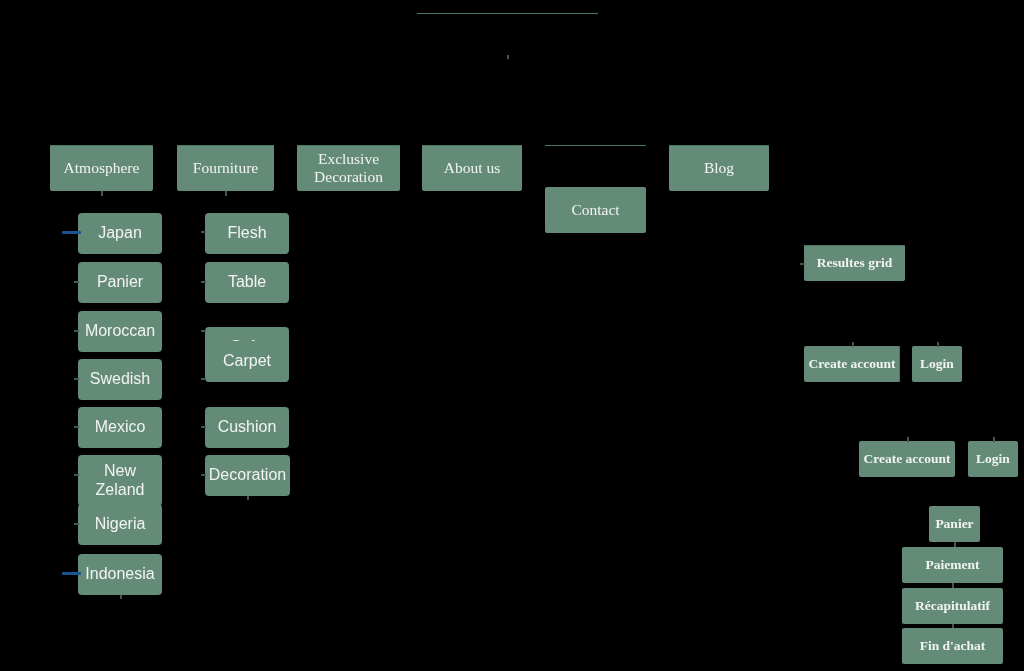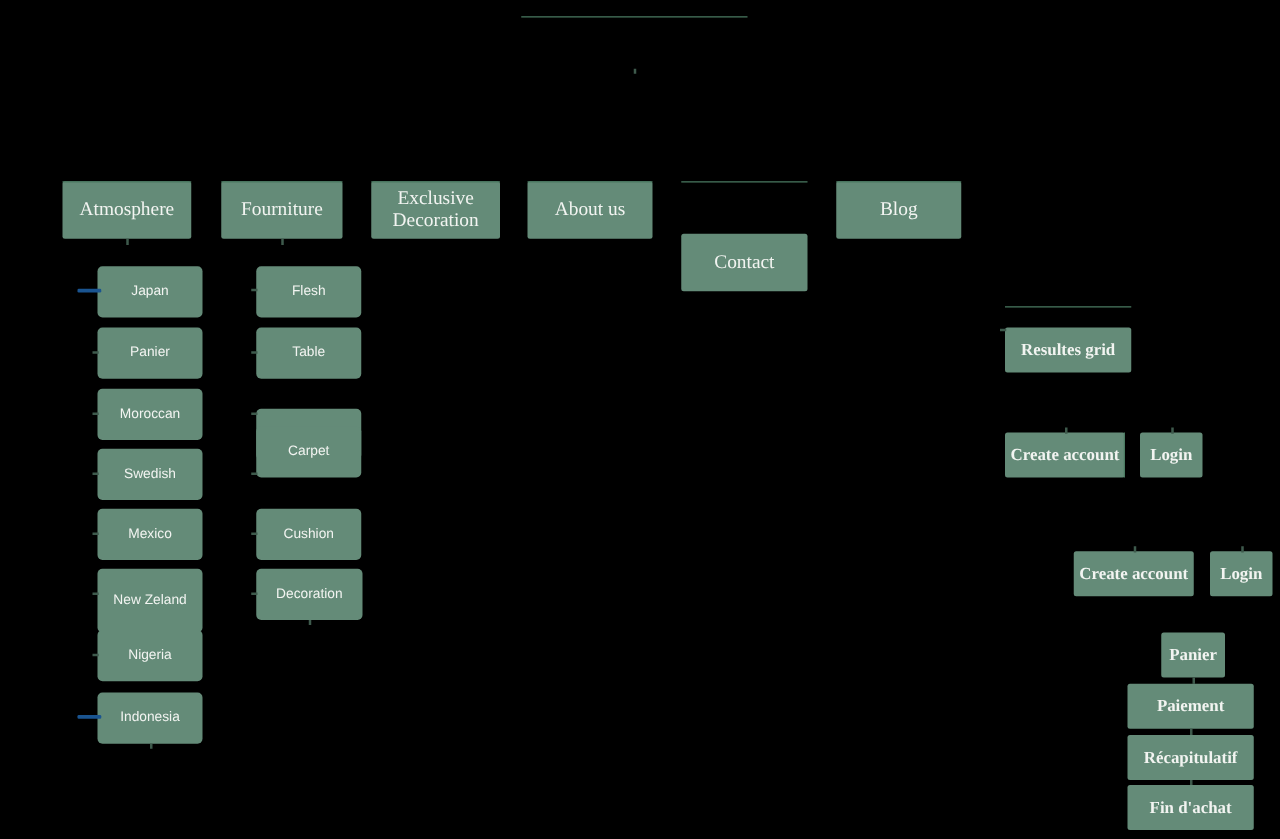--- a/index.html
+++ b/index.html
@@ -46,21 +46,21 @@
     font-family: "Liberation Sans", sans-serif;
     font-weight: 400;
   }
   .home {
     font-size: 19px;
   }
   .nav {
     font-size: 15.5px;
   }
   .sub {
-    font-size: 11px;
+    font-size: 16px;
     border-radius: 4px;
   }
   .right {
     font-size: 13.5px;
   }
   .connector {
     position: absolute;
     background: #1a5490;
     height: 3px;
     border-radius: 1px;
@@ -187,21 +187,21 @@
     <span>Cushion</span>
   </div>
   <div class="stub stub-h" style="left:201px; top:426px; width:5px;"></div>
 
   <div class="node sans sub" style="left:205px; top:455px; width:85px; height:41px;">
     <span>Decoration</span>
   </div>
   <div class="stub stub-h" style="left:201px; top:474px; width:5px;"></div>
   <div class="stub stub-v" style="left:247px; top:496px; height:4px;"></div>
 
-  <div class="node serif-bold right" style="left:804px; top:262px; width:101px; height:36px;align-items:center;">
+  <div class="node serif-bold right" style="left:804px; top:245px; width:101px; height:36px;align-items:center;">
     <span>Resultes grid</span>
   </div>
   <div class="edge-top" style="left:804px; top:245px; width:101px;"></div>
   <div class="stub stub-h" style="left:800px; top:263px; width:5px;"></div>
 
   <div class="node serif-bold right" style="left:804px; top:346px; width:96px; height:36px;">
     <span>Create account</span>
   </div>
   <div class="edge-left" style="left:899px; top:346px; height:36px;"></div>
   <div class="stub stub-v" style="left:852px; top:342px; height:5px;"></div>

